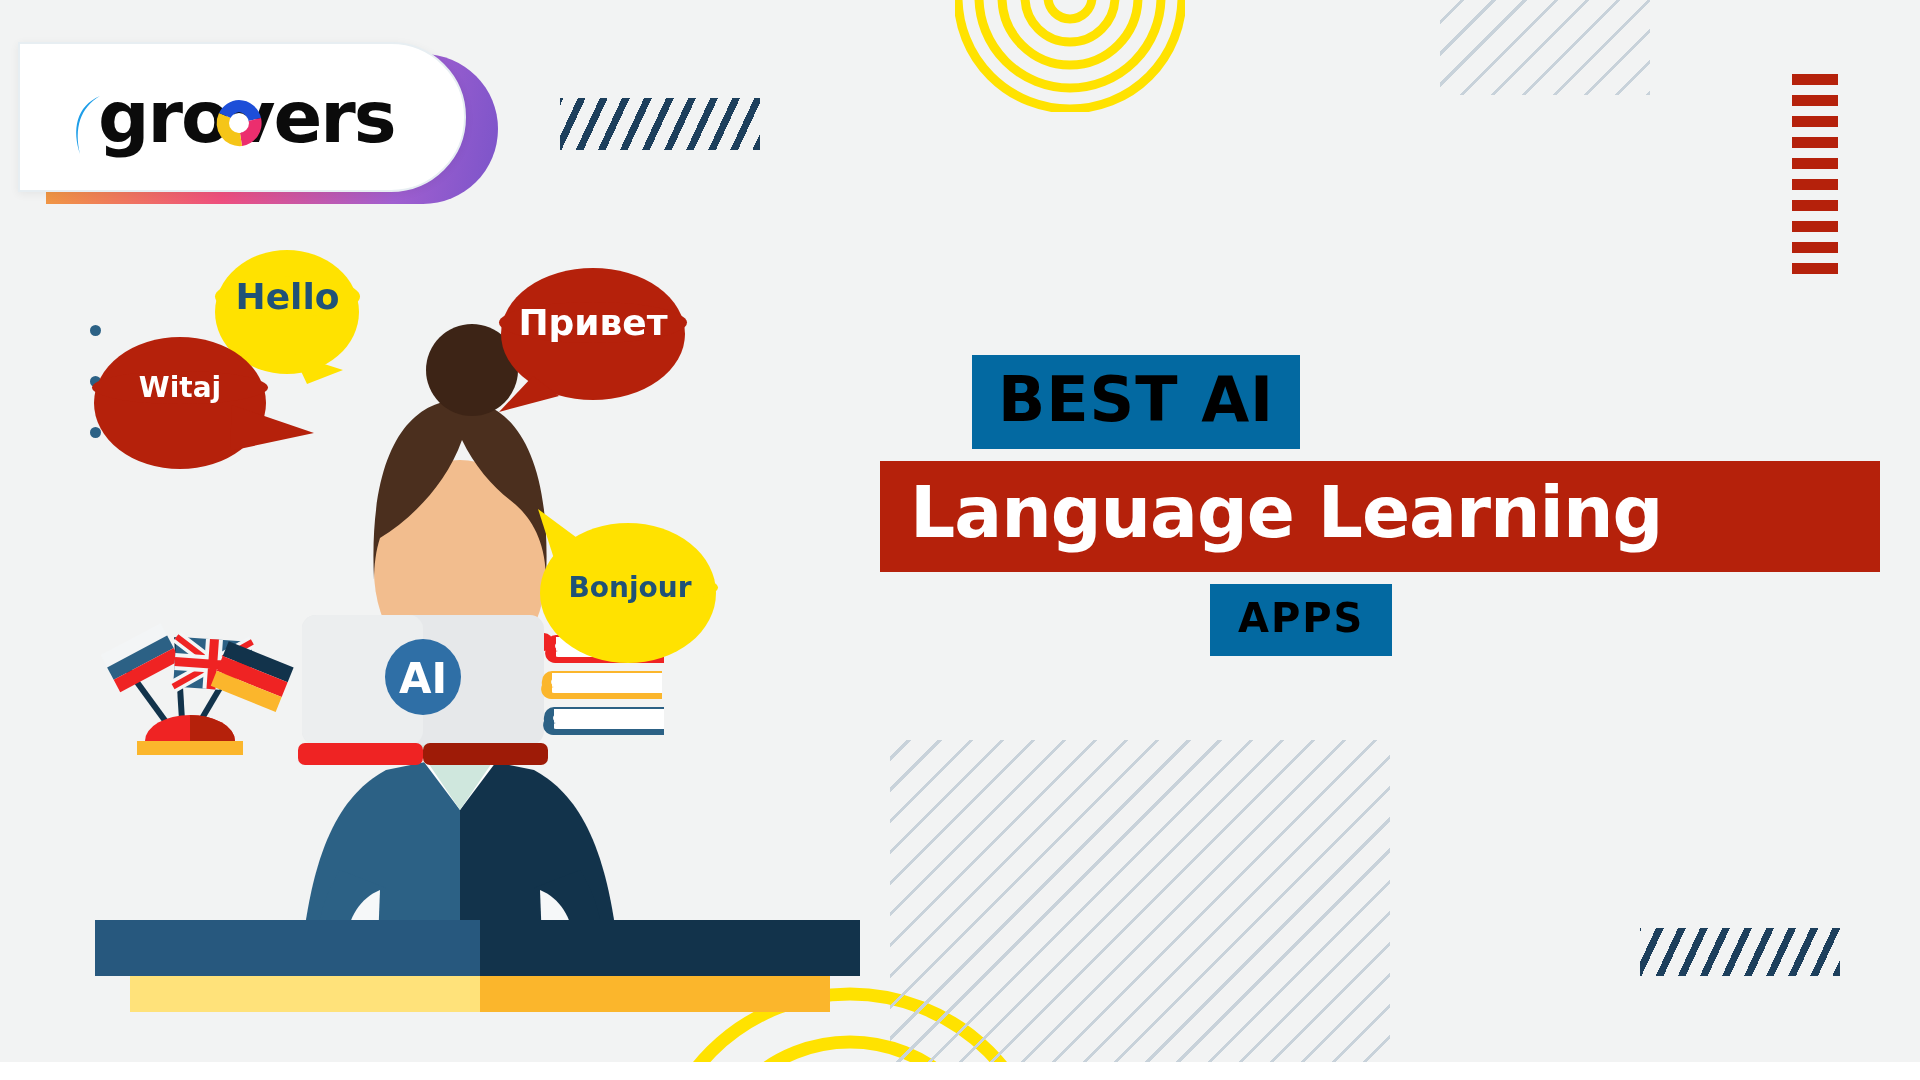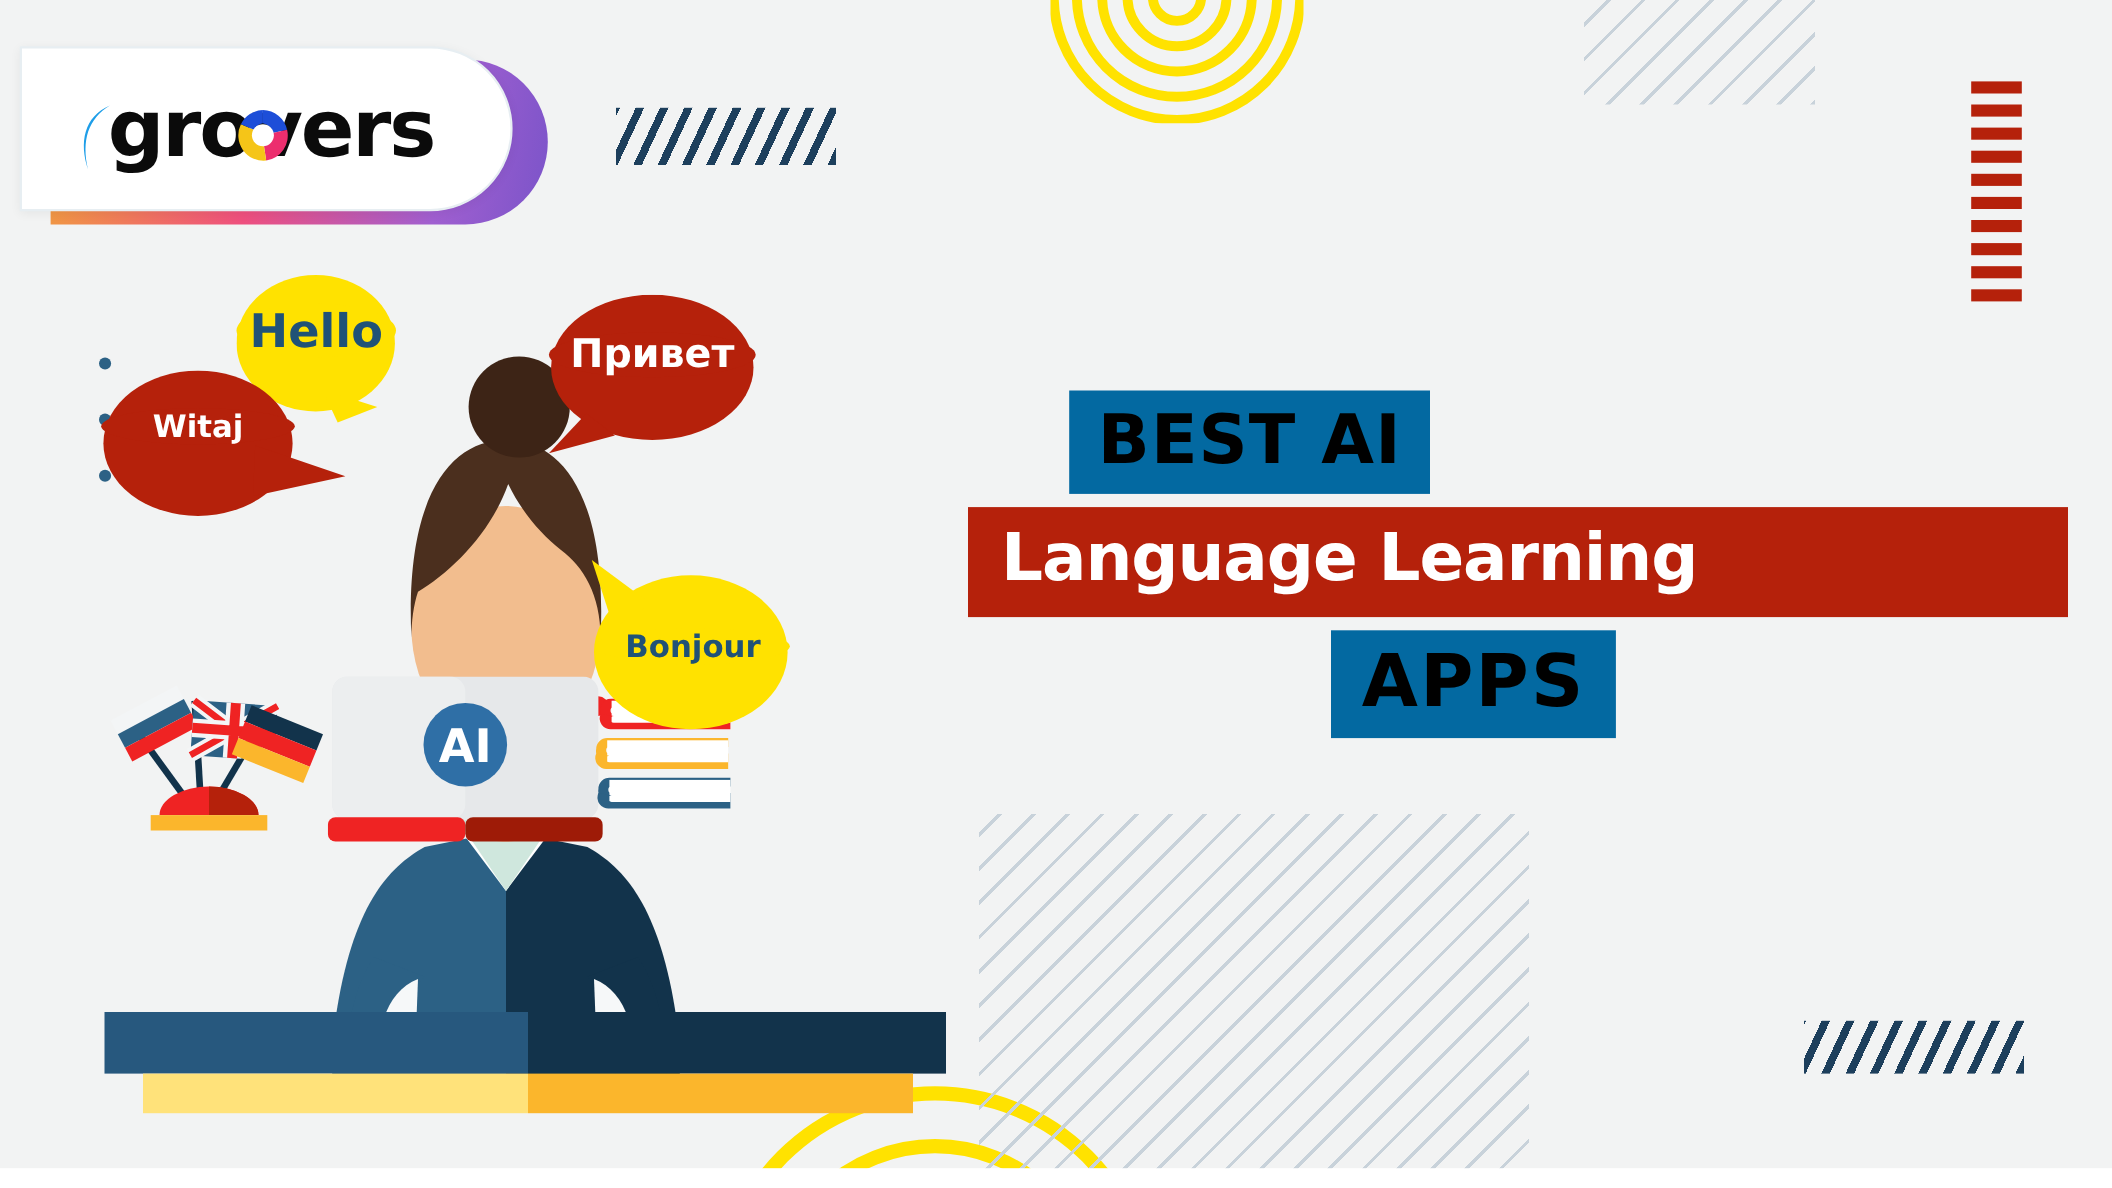--- a/index.html
+++ b/index.html
@@ -62,28 +62,28 @@
   .badge-yellow {
     display:inline-block; background:#0369a1; color:#000;
     font-weight:700; font-family:"DejaVu Sans", sans-serif;
   }
   .best-ai {
     font-size:62px; line-height:1; padding:14px 26px 18px 26px;
     letter-spacing:1px;
   }
   .band-red {
     background:#b5210b; color:#fff;
-    font-size:60px; line-height:1; font-weight:700;
+    font-size:71px; line-height:1; font-weight:700;
     padding:16px 30px 24px 30px;
     letter-spacing:-1px;
     font-family:"DejaVu Sans", sans-serif;
     white-space:nowrap; display:block;
   }
   .apps {
-    font-size:66px; line-height:1; padding:14px 28px 18px 28px;
+    font-size:40px; line-height:1; padding:14px 28px 18px 28px;
     letter-spacing:2px;
   }
   .row-best { text-align:left; padding-left:92px; }
   .row-apps { text-align:left; padding-left:330px; margin-top:12px; }
   .row-band { margin-top:12px; }
 
   
   .illus { position:absolute; left:60px; top:240px; width:800px; height:760px; }
 
   .bubble { position:absolute; display:flex; align-items:center; justify-content:center; }
@@ -279,21 +279,21 @@
       <path d="M50 126 a45 26 0 0 1 90 0 z" fill="#ef2323"></path>
       <path d="M95 100 a45 26 0 0 1 45 26 h-45 z" fill="#b5210b"></path>
       <rect x="42" y="126" width="106" height="14" fill="#fbb62c"></rect>
     </svg>
 
     <div class="bubble" style="left:155px; top:10px; width:145px; height:135px;">
       <svg style="position:absolute; left:0; top:0;" width="175" height="160" viewBox="0 0 175 160">
         <ellipse cx="72" cy="62" rx="72" ry="62" fill="#ffe200"></ellipse>
         <path d="M78 104 L128 120 L92 134 Z" fill="#ffe200"></path>
       </svg>
-      <span class="bub-body bub-y" style="position:absolute; left:0; top:26px; width:145px; font-size:42px;">Hello</span>
+      <span class="bub-body bub-y" style="position:absolute; left:0; top:26px; width:145px; font-size:36px;">Hello</span>
     </div>
 
     <div class="bubble" style="left:425px; top:28px; width:200px; height:145px;">
       <svg style="position:absolute; left:0; top:0;" width="210" height="175" viewBox="0 0 210 175">
         <ellipse cx="108" cy="66" rx="92" ry="66" fill="#b5210b"></ellipse>
         <path d="M48 108 L14 144 L74 128 Z" fill="#b5210b"></path>
       </svg>
       <span class="bub-body bub-r" style="position:absolute; left:14px; top:34px; width:188px; font-size:36px;">Привет</span>
     </div>
 

